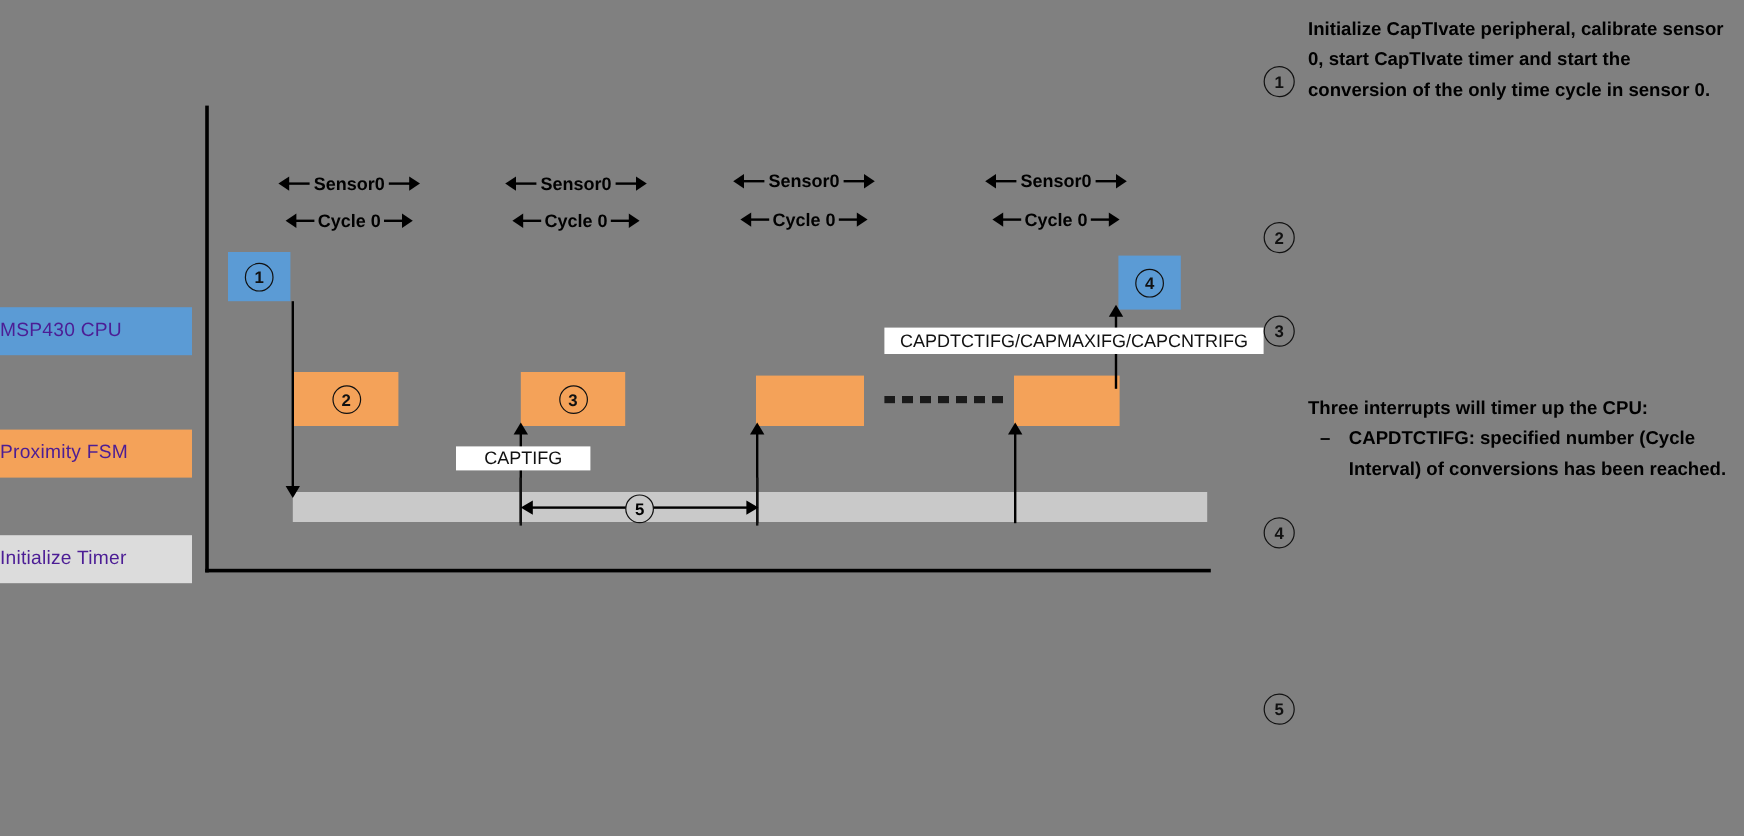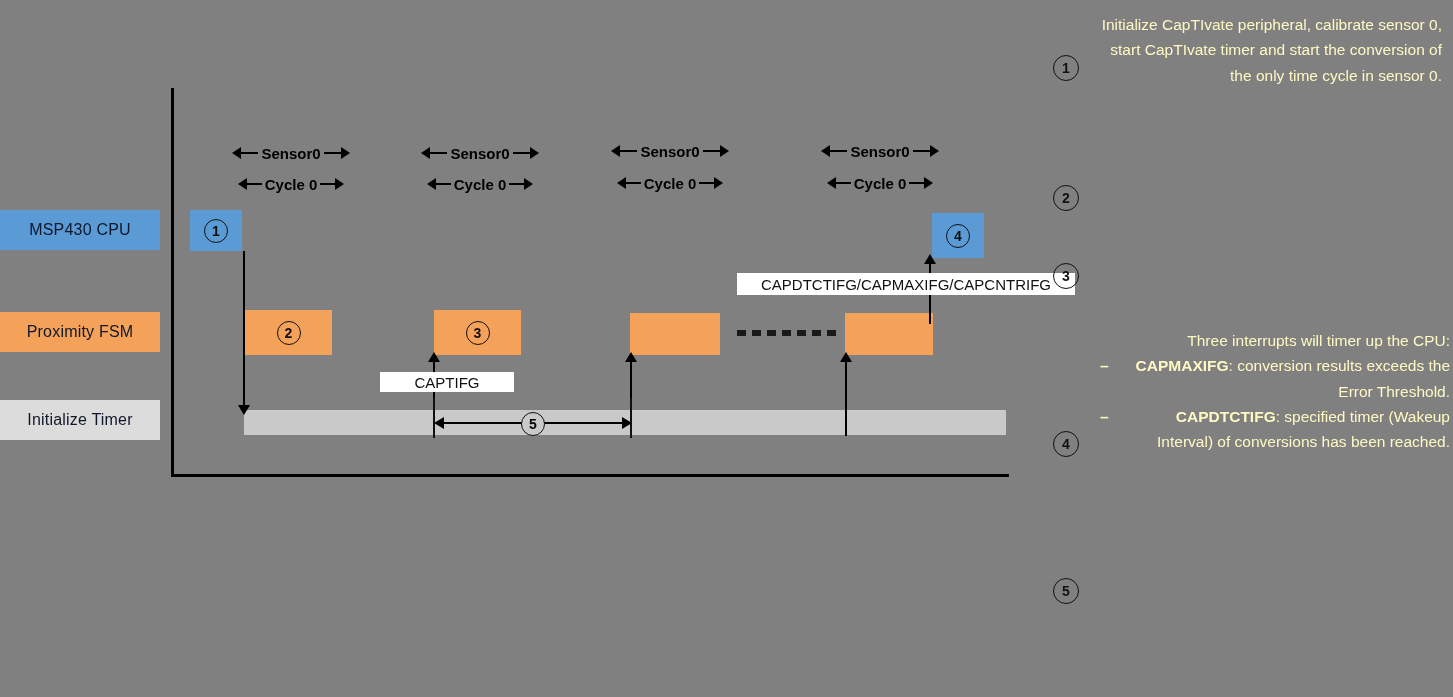--- a/index.html
+++ b/index.html
@@ -7,23 +7,24 @@
     width:1453px;height:697px;
     background:#808080;
     font-family:"Liberation Sans", sans-serif;
     overflow:hidden;
     position:relative;
   }
   
   .abs{position:absolute;}
   .row-label{
     position:absolute;left:0;
-    display:flex;align-items:center;justify-content:center;
-    font-size:16px;color:#0f172a;letter-spacing:.2px;
+    display:flex;align-items:center;
+    font-size:16px;color:#4c1d95;letter-spacing:.2px;
     white-space:nowrap;
+    margin-top:46px;
   }
   #lbl-cpu   {top:210px;height:40px;width:160px;background:#5B9BD5;}
   #lbl-fsm   {top:312px;height:40px;width:160px;background:#F4A košt;}
   #lbl-fsm   {background:#F4A259;}
   #lbl-timer {top:400px;height:40px;width:160px;background:#DCDCDC;}
 
   
   #axis-v{left:171px;top:88px;width:3px;height:389px;background:#000;}
   #axis-h{left:171px;top:474px;width:838px;height:3px;background:#000;}
 
@@ -52,21 +53,21 @@
 
   
   .vline{position:absolute;width:2px;background:#000;}
   .arrow-down{position:absolute;width:0;height:0;
      border-left:6px solid transparent;border-right:6px solid transparent;border-top:10px solid #000;}
   .arrow-up{position:absolute;width:0;height:0;
      border-left:6px solid transparent;border-right:6px solid transparent;border-bottom:10px solid #000;}
 
   
   .callout{position:absolute;background:#fff;color:#111;font-size:15px;
-     display:flex;align-items:center;justify-content:center;white-space:nowrap;padding:0 14px;}
+     display:flex;align-items:center;justify-content:center;white-space:nowrap;padding:0 3px;}
 
   
   #dots{position:absolute;left:737px;top:330px;width:102px;height:6px;
      background:repeating-linear-gradient(to right,#1a1a1a 0 9px,transparent 9px 15px);}
 
   
   #scan{position:absolute;left:434px;top:411px;width:198px;height:24px;}
   #scan .bar{position:absolute;left:9px;right:9px;top:50%;height:2px;background:#000;margin-top:-1px;}
   #scan .ah-l{position:absolute;left:0;top:50%;margin-top:-6px;width:0;height:0;
       border-top:6px solid transparent;border-bottom:6px solid transparent;border-right:10px solid #000;}
@@ -77,21 +78,21 @@
       font-size:14px;font-weight:bold;z-index:3;}
   .tick{position:absolute;width:2px;background:#111;}
 
   
   #notes{position:absolute;left:1053px;top:0;width:400px;height:697px;}
   .note{position:absolute;display:flex;}
   .note .marker{
      flex:0 0 auto;width:24px;height:24px;border:1.8px solid #111;border-radius:50%;
      display:flex;align-items:center;justify-content:center;font-size:14px;font-weight:bold;color:#111;
   }
-  .note .body{margin-left:11px;font-size:15.5px;font-weight:normal;color:#fef9c3;line-height:1.63;text-align:right;}
+  .note .body{margin-left:11px;font-size:15.5px;font-weight:bold;color:#000000;line-height:1.63;}
   .note .marker-wrap{display:flex;align-items:center;}
   .sub{margin-left:0;}
   .sub li{list-style:none;position:relative;padding-left:34px;margin:0;}
   .sub li:before{content:"–";position:absolute;left:10px;font-weight:bold;}
   ul.sub{margin:0;padding:0;}
 </style>
 </head>
 <body>
 
 <div class="row-label" id="lbl-cpu">
@@ -233,22 +234,21 @@
     </div>
   </div>
 
   <div class="note" style="top:328px;left:0;width:398px;">
     <div class="marker-wrap" style="height:232px;">
       <div class="marker">4</div>
     </div>
     <div class="body" style="width:360px;">
       <div>Three interrupts will timer up the CPU:</div>
       <ul class="sub">
-        <li><b>CAPMAXIFG</b><span>: conversion results exceeds the Error Threshold.</span></li>
-        <li><b>CAPDTCTIFG</b><span>: specified timer (Wakeup Interval) of conversions has been reached.</span></li>
+        <li><b>CAPDTCTIFG</b><span>: specified number (Cycle Interval) of conversions has been reached.</span></li>
       </ul>
     </div>
   </div>
 
   <div class="note" style="top:578px;left:0;width:398px;">
     <div class="marker-wrap" style="height:26px;">
       <div class="marker">5</div>
     </div>
   </div>
 

